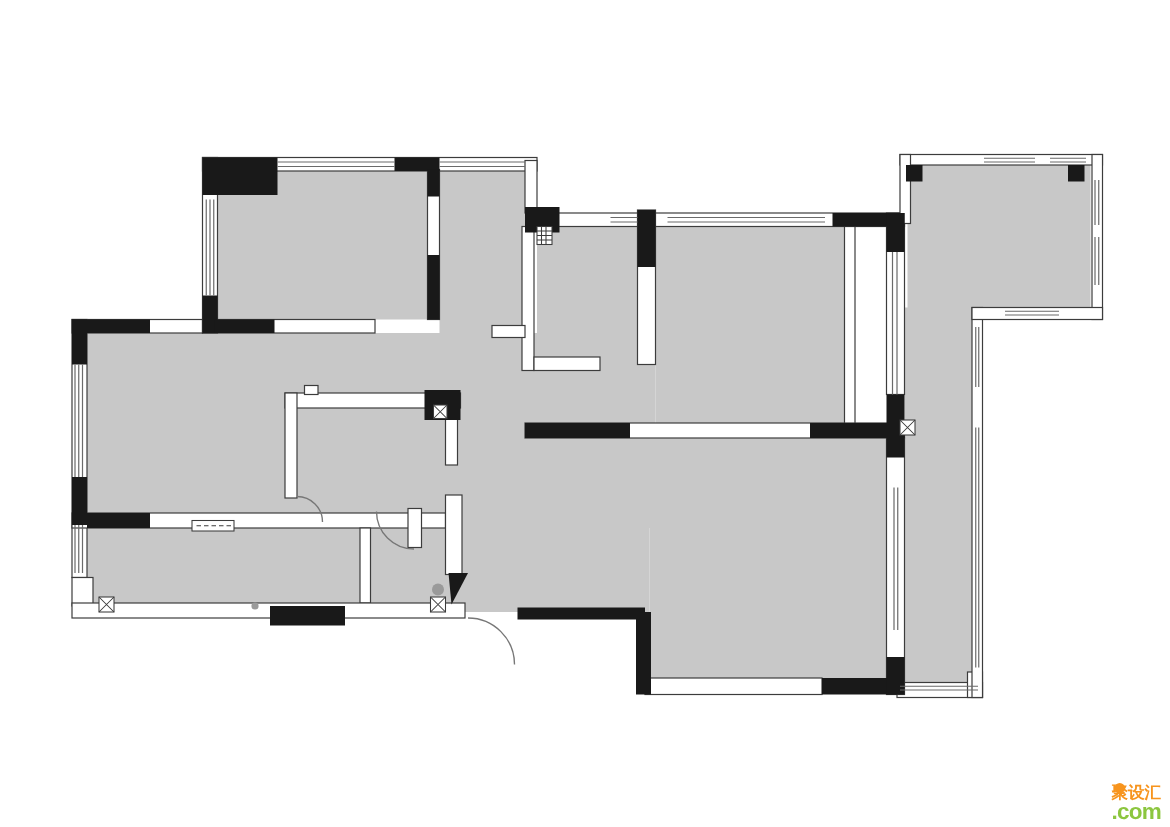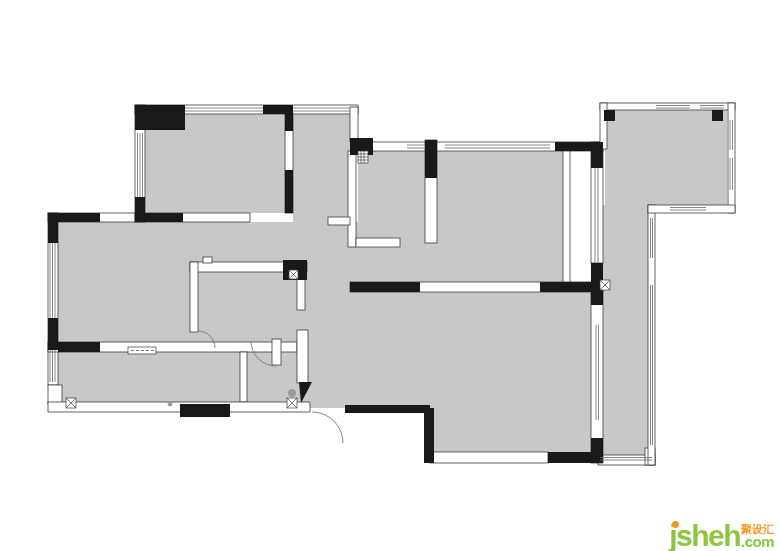--- a/index.html
+++ b/index.html
@@ -173,20 +173,19 @@
       <g>
         <rect class="sym" x="128" y="347" width="28" height="7"></rect>
         <path class="symline" d="M131,350.5 h3 M136,350.5 h3 M141,350.5 h3 M146,350.5 h3 M151,350.5 h3"></path>
       </g>
       <circle class="dot" cx="170" cy="404" r="2.4"></circle>
       <circle class="dot" cx="292" cy="393" r="4"></circle>
     </g>
   </svg>
 
   <div id="watermark">
-    <span id="wm-brand">jsheh</span>
     <span id="wm-jdot"></span>
     <span id="wm-right">
       <span id="wm-cjk">聚设汇</span>
       <span id="wm-tld">.com</span>
     </span>
   </div>
 </div>
 
 </body></html>

